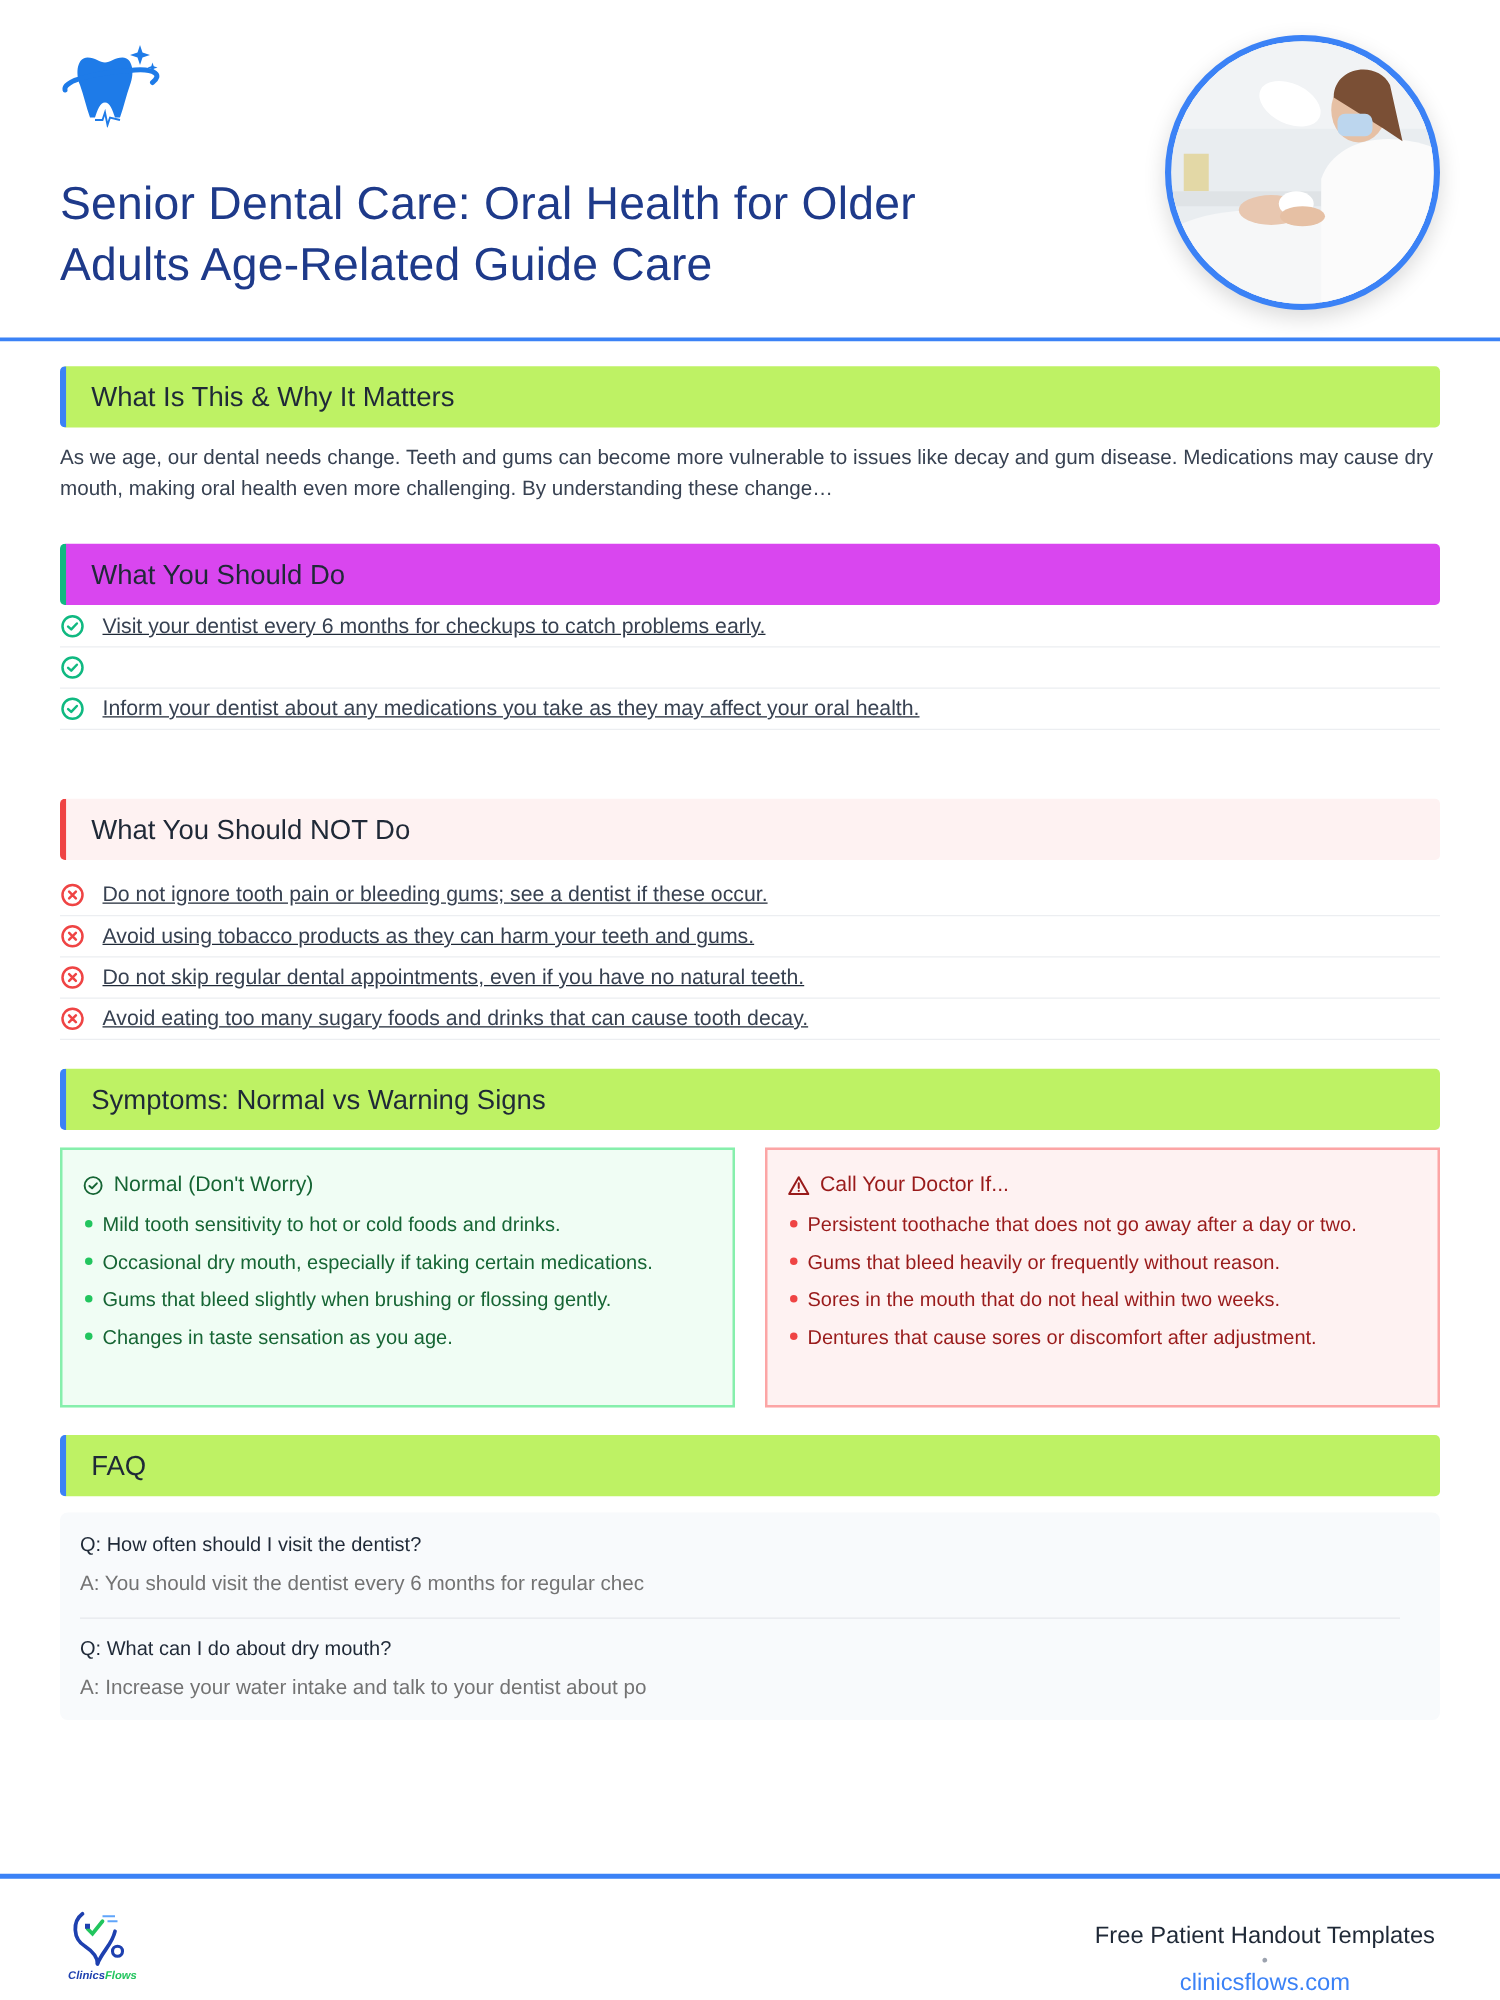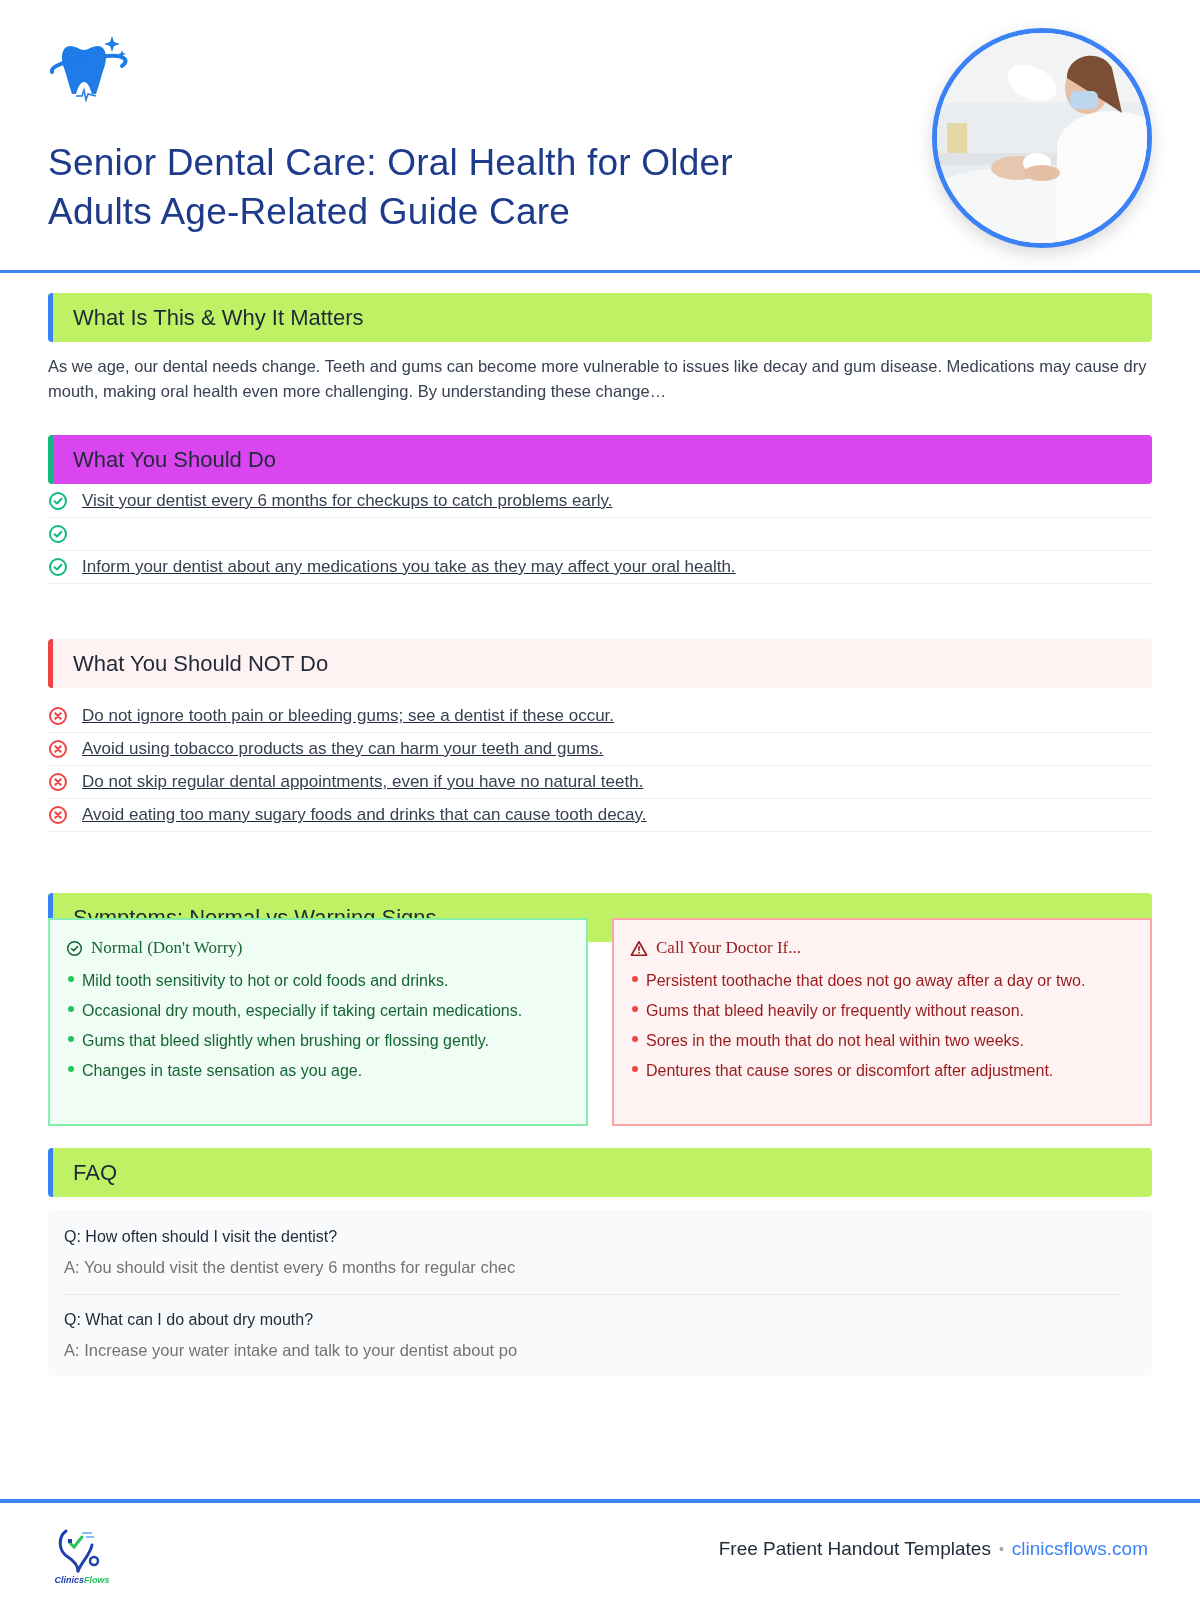--- a/index.html
+++ b/index.html
@@ -20,37 +20,37 @@
   .para { position: absolute; left: 48px; top: 354px; width: 1104px; font-size: 16.5px; line-height: 25px; color: #374151; }
 
   .list { position: absolute; left: 48px; width: 1104px; list-style: none; text-decoration: underline; }
   .list li { height: 33px; display: flex; align-items: center; border-bottom: 1px solid #eceef1; font-size: 17px; color: #374151; }
   .list li:last-child { border-bottom: 1px solid #eceef1; }
   .list .ico { width: 20px; height: 20px; margin-right: 14px; flex: 0 0 20px; }
 
   .box { position: absolute; top: 918px; height: 208px; border: 2px solid; padding: 18px 16px; }
   .box-green { left: 48px; width: 540px; background: #f0fdf4; border-color: #86efac; color: #166534; }
   .box-red { left: 612px; width: 540px; background: #fef2f2; border-color: #fca5a5; color: #991b1b; }
-  .box-title { display: flex; align-items: center; font-size: 17px; margin-bottom: 12px; font-family: Liberation Serif, serif; }
+  .box-title { display: flex; align-items: center; font-size: 17px; margin-bottom: 12px; }
   .box-title svg { margin-right: 8px; }
   .box ul { list-style: none; }
   .box li { position: relative; padding-left: 16px; font-size: 16px; line-height: 21px; margin-bottom: 9px; }
   .box li::before { content: ""; position: absolute; left: 2px; top: 6px; width: 6px; height: 6px; border-radius: 50%; }
   .box-green li::before { background: #22c55e; }
   .box-red li::before { background: #ef4444; }
 
   .faq { position: absolute; left: 48px; top: 1210px; width: 1104px; height: 166px; background: #f8fafc; border-radius: 6px; padding: 14px 16px; }
   .faq-item { padding: 0 0 0 0; }
   .faq-item + .faq-item { border-top: 1px solid #e5e7eb; margin-right: 16px; padding-top: 12px; }
   .faq-q { font-size: 16px; color: #1f2937; line-height: 26px; }
   .faq-a { font-size: 16.5px; color: #737373; line-height: 26px; margin-top: 4px; margin-bottom: 14px; }
 
   .footer-rule { position: absolute; left: 0; top: 1499px; width: 1200px; height: 4px; background: #3b82f6; }
   .footer-logo { position: absolute; left: 52px; top: 1525px; width: 60px; height: 60px; }
-  .footer-text { position: absolute; right: 52px; top: 1538px; font-size: 19px; display: flex; align-items: center; }
+  .footer-text { position: absolute; right: 52px; top: 1538px; font-size: 19px; display: flex; align-items: center; flex-direction: column; }
   .footer-text .t1 { color: #1f2937; }
   .footer-text .dot { color: #9ca3af; margin: 0 8px; font-size: 14px; }
   .footer-text .t2 { color: #3b82f6; }
 </style>
 </head>
 <body>
 
 <div class="header">
   <div class="logo">
     <svg width="82" height="70" viewBox="0 0 82 70">
@@ -143,21 +143,21 @@
   </li>
   <li>
     <svg class="ico" viewBox="0 0 20 20">
         <circle cx="10" cy="10" r="8" fill="none" stroke="#ef4444" stroke-width="2"></circle>
         <path d="M7.3 7.3 L12.7 12.7 M12.7 7.3 L7.3 12.7" stroke="#ef4444" stroke-width="2" stroke-linecap="round"></path>
       </svg>
     <span>Avoid eating too many sugary foods and drinks that can cause tooth decay.</span>
   </li>
 </ul>
 
-<div class="sec-head sec-blue" style="top:855px;margin-top:38px;">
+<div class="sec-head sec-blue" style="top:855px;">
   <span>Symptoms: Normal vs Warning Signs</span>
 </div>
 
 <div class="box box-green">
   <div class="box-title">
     <svg width="17" height="17" viewBox="0 0 20 20">
         <circle cx="10" cy="10" r="8" fill="none" stroke="#166534" stroke-width="1.8"></circle>
         <path d="M6.5 10.3 L9 12.5 L13.5 7.8" fill="none" stroke="#166534" stroke-width="1.8" stroke-linecap="round" stroke-linejoin="round"></path>
       </svg>
     <span>Normal (Don't Worry)</span>

